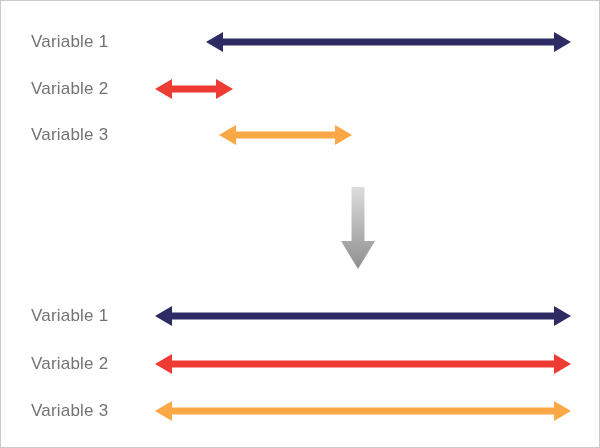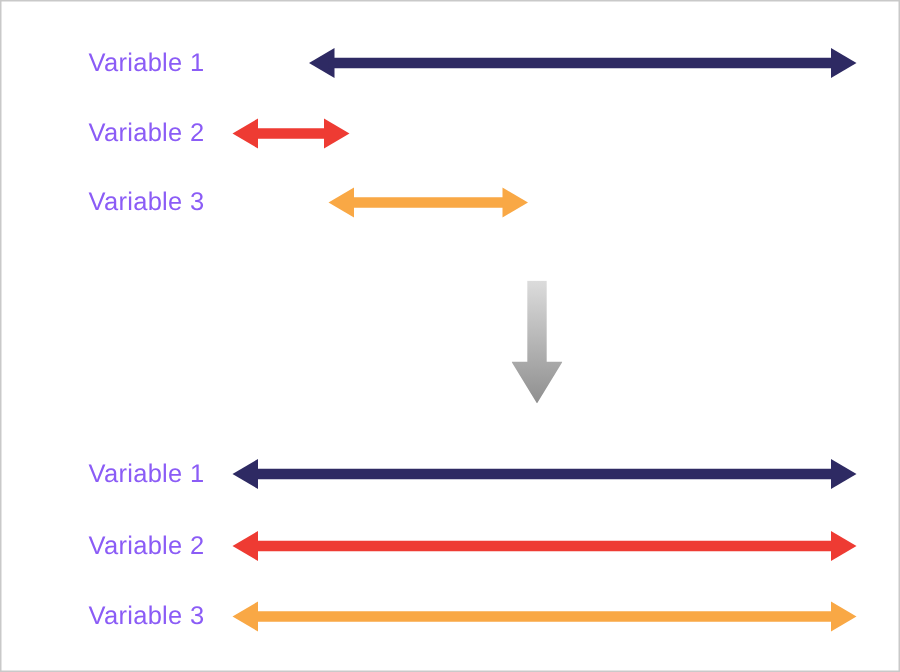--- a/index.html
+++ b/index.html
@@ -15,24 +15,23 @@
   .row{
     position:absolute;
     left:0;right:0;
     height:34px;
   }
   .row .label{
     position:absolute;
     left:30px;top:50%;
     transform:translateY(-50%);
     font-size:17px;
-    color:#8b5cf6;
+    color:#737373;
     letter-spacing:.2px;
     white-space:nowrap;
-    margin-left:28px;
   }
   .row .track{
     position:absolute;
     left:150px;right:25px;
     top:0;bottom:0;
   }
   
   .h-arrow{
     position:absolute;
     top:50%;

